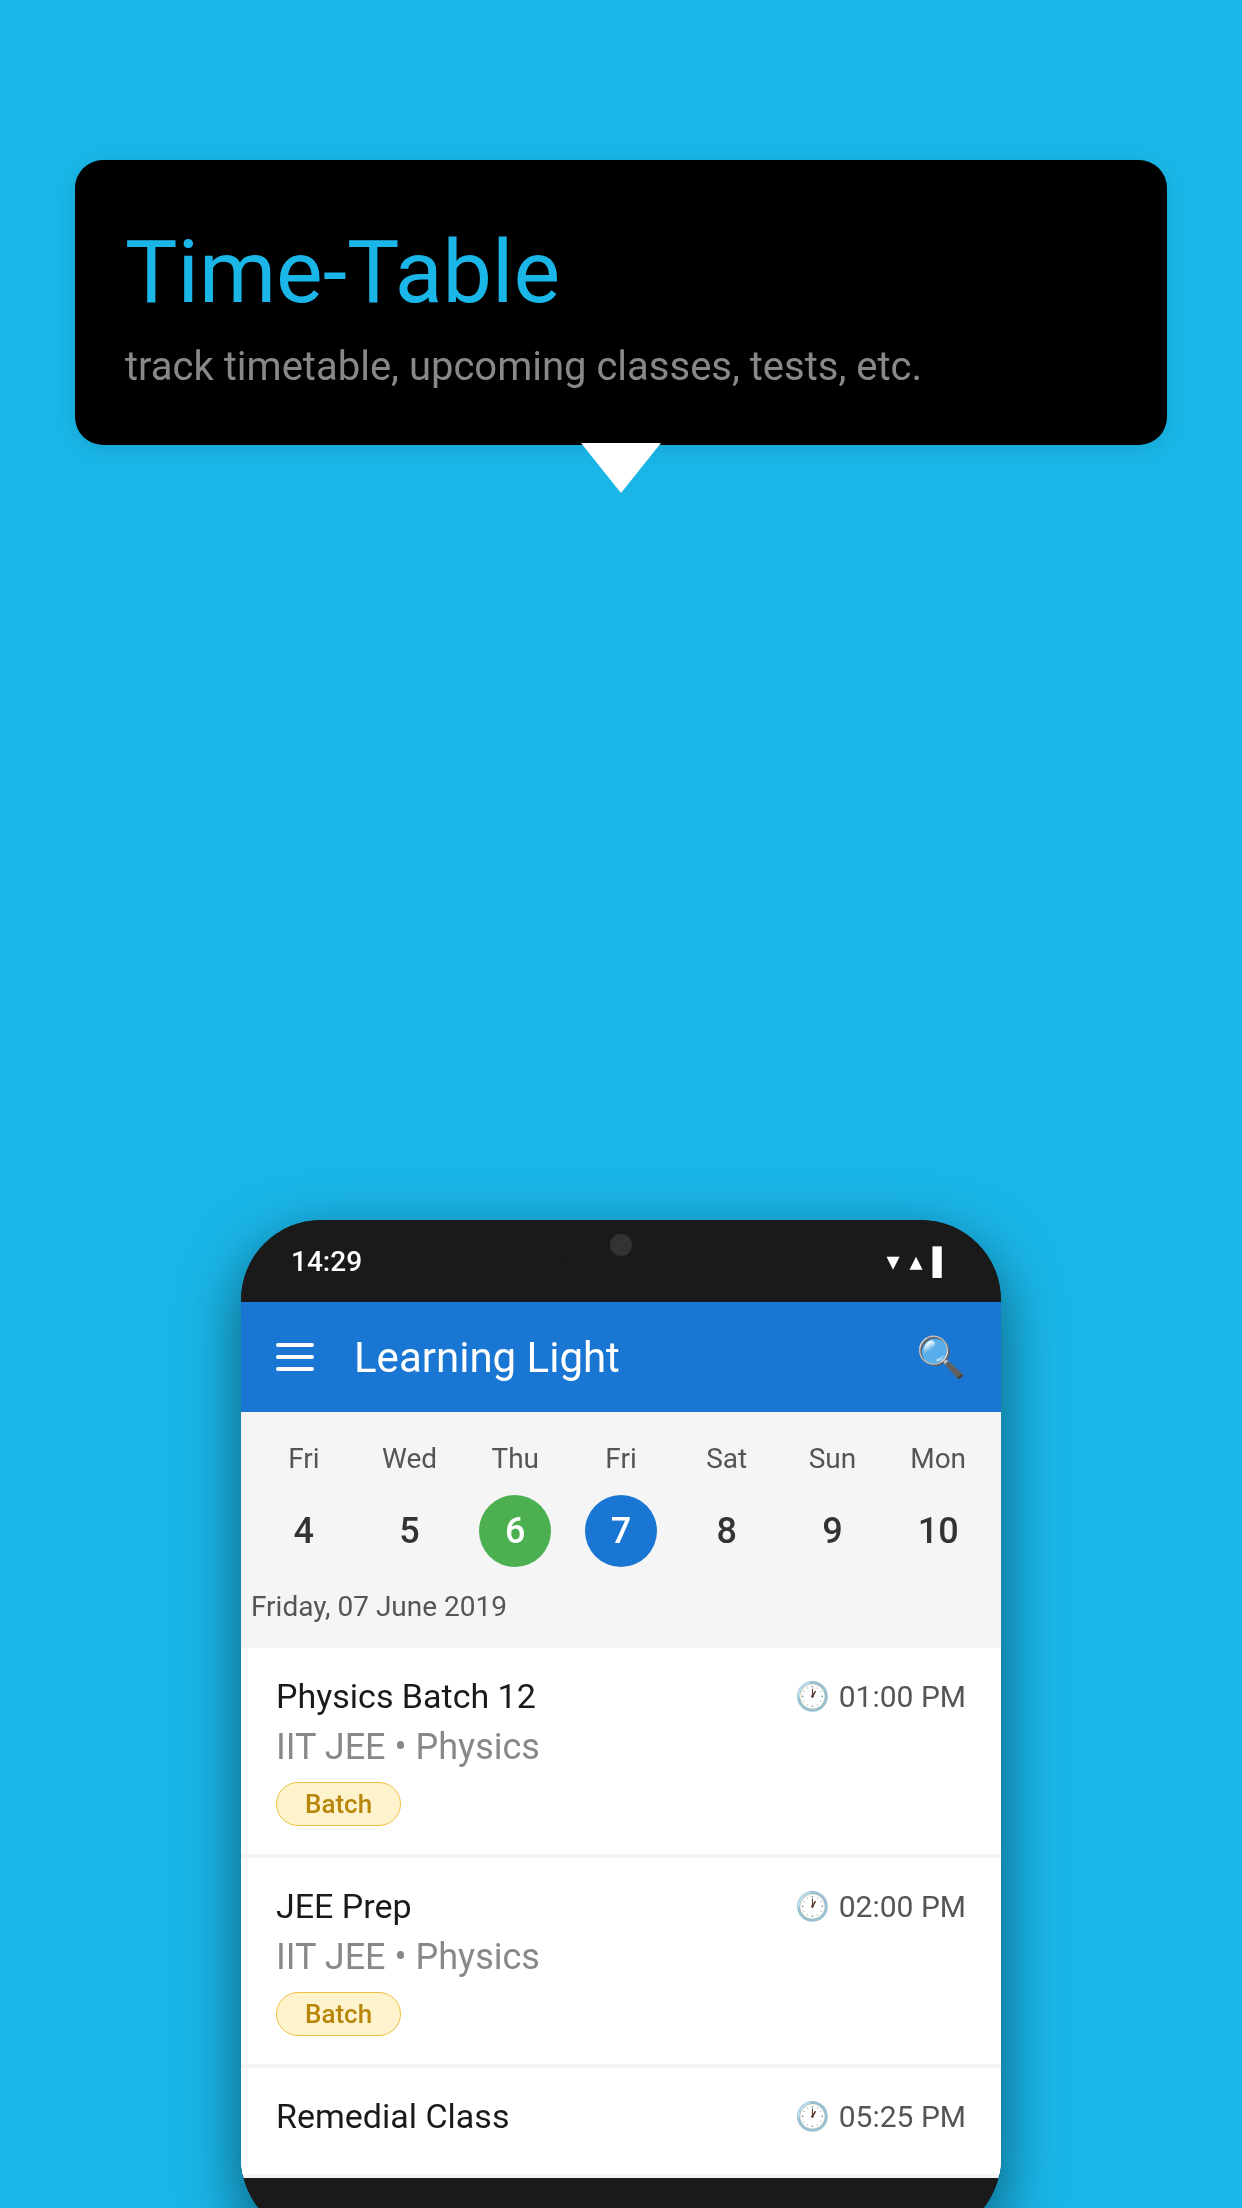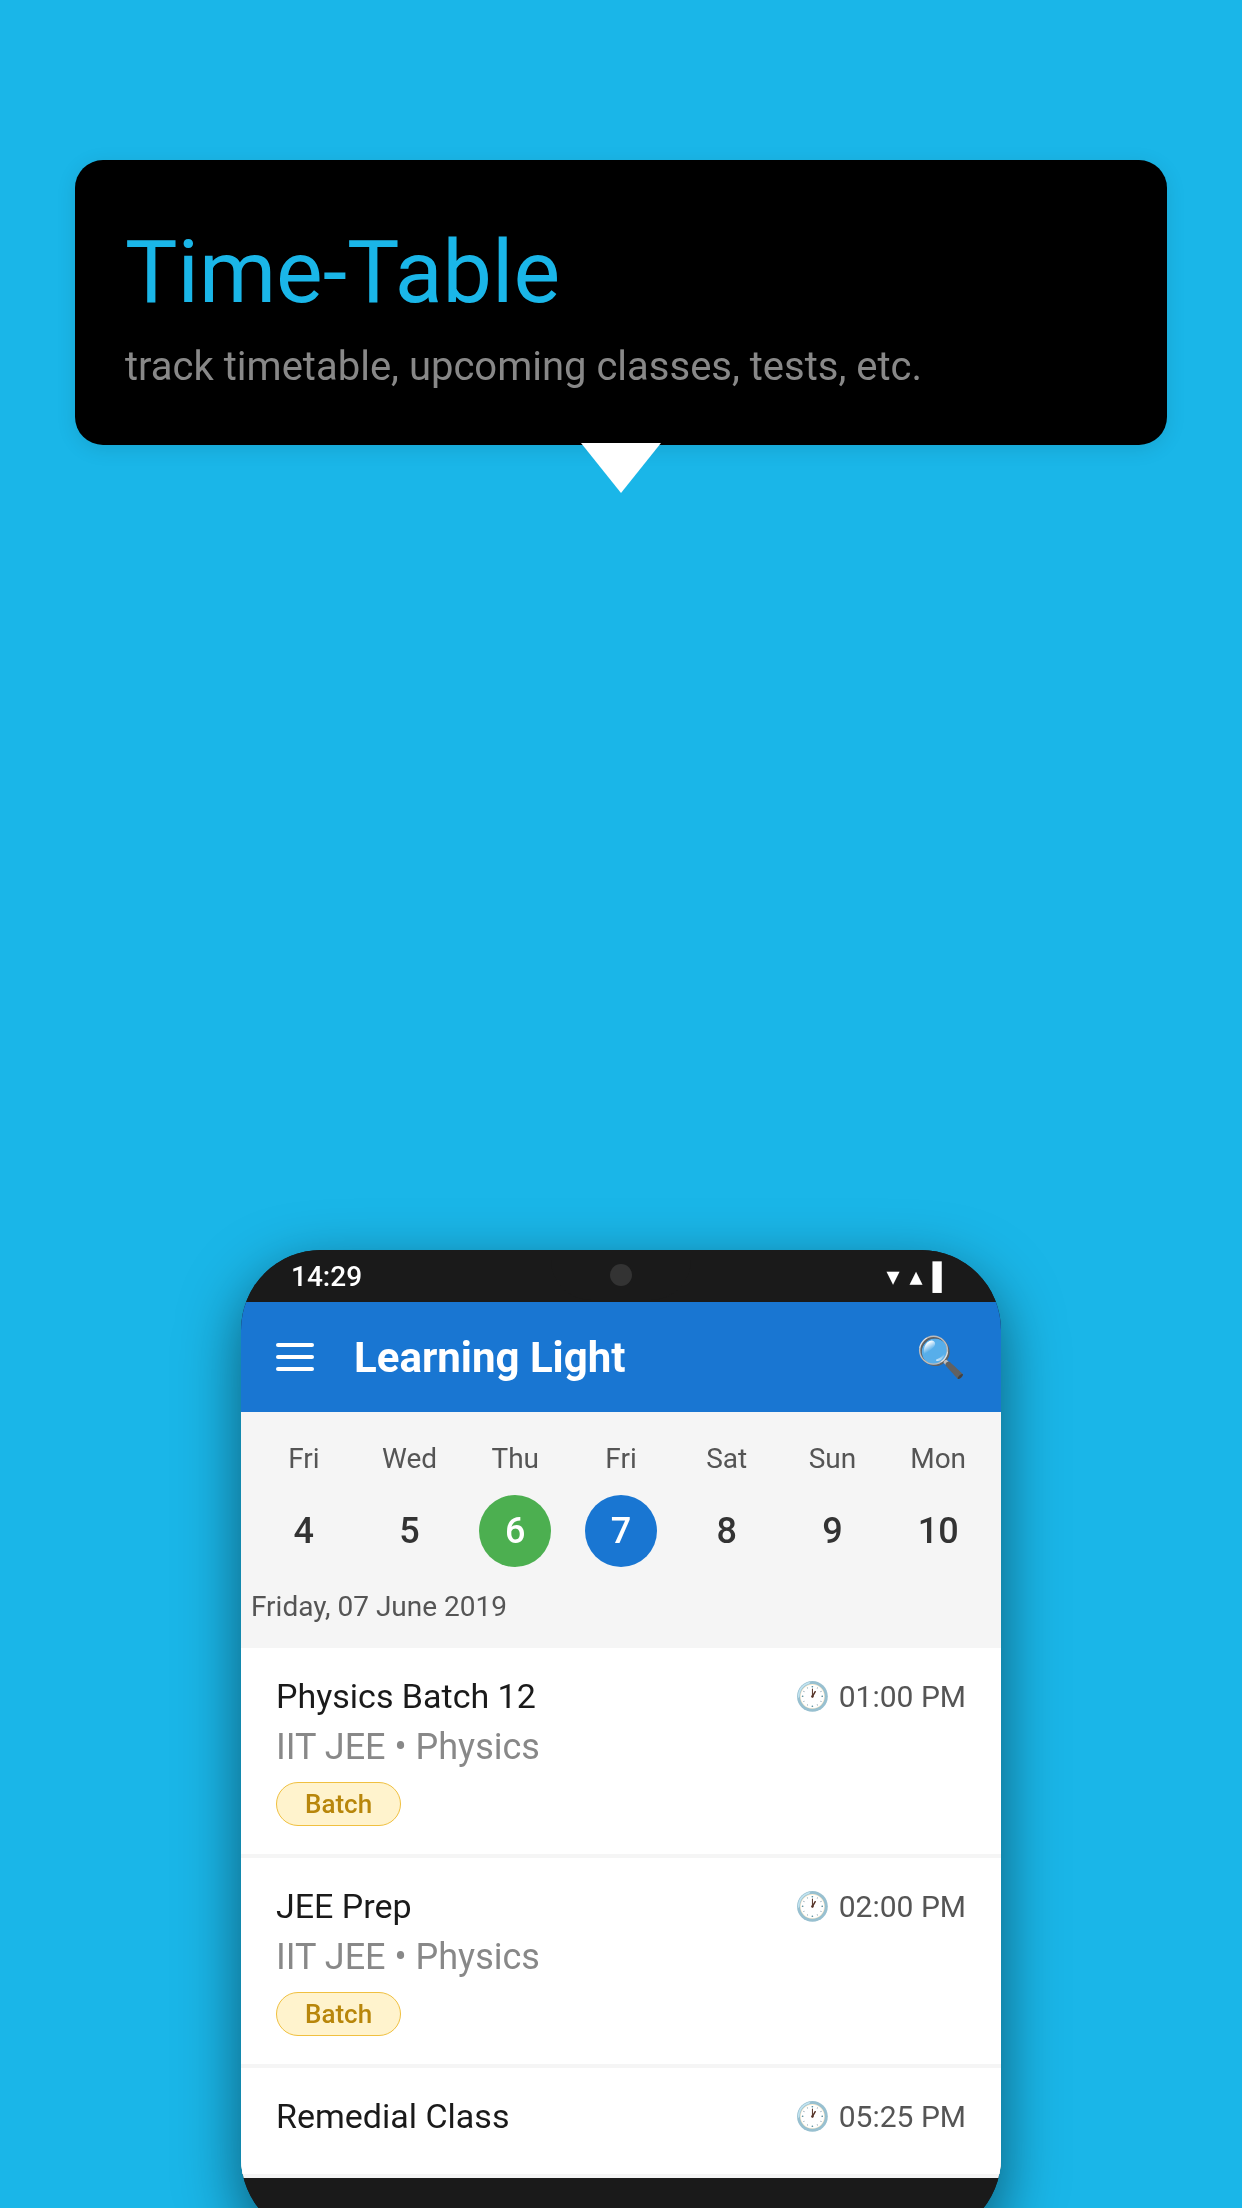--- a/index.html
+++ b/index.html
@@ -66,21 +66,21 @@
       border-radius: 80px;
       padding: 0;
       position: relative;
       box-shadow: 0 20px 60px rgba(0,0,0,0.5);
       overflow: hidden;
     }
 
     
     .phone-top {
       background: #1a1a1a;
-      height: 52px;
+      height: 82px;
       border-radius: 80px 80px 0 0;
       display: flex;
       align-items: center;
       justify-content: space-between;
       padding: 0 50px;
       position: relative;
     }
 
     .phone-time {
       color: white;
@@ -142,21 +142,21 @@
       width: 38px;
       height: 4px;
       background: white;
       border-radius: 2px;
     }
 
     .app-title {
       flex: 1;
       font-size: 42px;
       color: white;
-      font-weight: 700;
+      font-weight: 400;
       margin-left: 10px;
     }
 
     .search-btn {
       color: white;
       font-size: 40px;
       cursor: pointer;
     }
 
     

